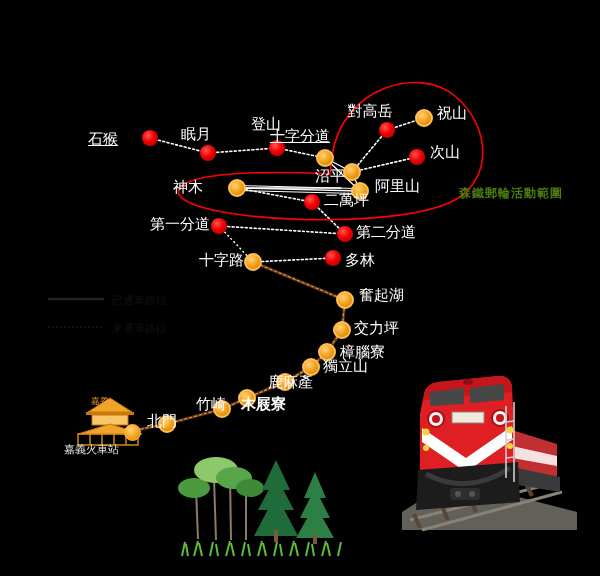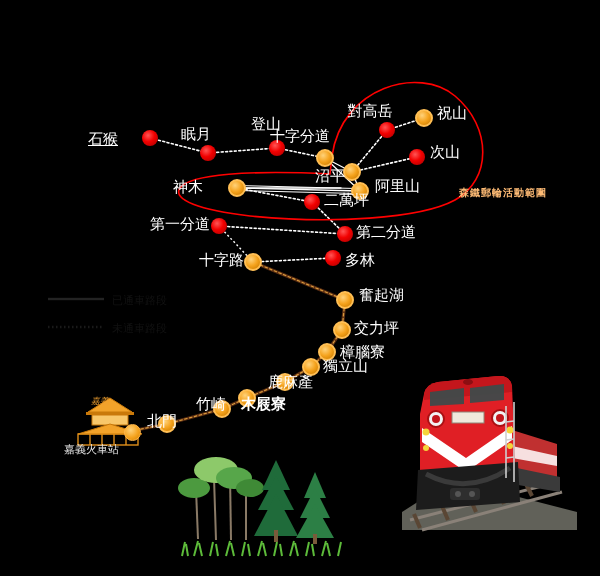--- a/index.html
+++ b/index.html
@@ -3,21 +3,21 @@
 <meta charset="utf-8">
 <style>
   html,body{margin:0;padding:0;background:#000;}
   body{width:600px;height:576px;overflow:hidden;font-family:"DejaVu Sans","Liberation Sans",sans-serif;}
   #stage{position:relative;width:600px;height:576px;background:#000;}
   #svgmap{position:absolute;left:0;top:0;width:600px;height:576px;}
   .lbl{position:absolute;color:#ffffff;font-size:15px;line-height:10px;white-space:nowrap;
        font-family:"DejaVu Sans","Liberation Sans",sans-serif;letter-spacing:0px;}
   .lbl.mid{font-size:11px;line-height:12px;}
   .lbl.orange{color:#f0a030;}
-  .lbl.red{color:#fdba74;font-weight:bold;font-size:10px;letter-spacing:1px;}
+  .lbl.red{color:#4d7c0f;font-weight:bold;font-size:12px;letter-spacing:1px;}
   .lbl.dark{color:#e8e8e8;}
   .legend-txt{position:absolute;color:#111;font-size:11px;white-space:nowrap;}
   .trainwrap{position:absolute;left:392px;top:362px;width:190px;height:170px;}
   .forestwrap{position:absolute;left:172px;top:444px;width:180px;height:120px;}
   .pagodawrap{position:absolute;left:70px;top:396px;width:80px;height:52px;}
 </style>
 </head>
 <body>
 
 <div id="stage">
@@ -159,21 +159,21 @@
       <line x1="48" y1="299" x2="104" y2="299" stroke="#0d0d0d" stroke-width="3"></line>
       <line x1="48" y1="299" x2="104" y2="299" stroke="#3a3a3a" stroke-width="1"></line>
       <line x1="48" y1="327" x2="104" y2="327" stroke="#1a1a1a" stroke-width="2.4" stroke-dasharray="1.5,2.5"></line>
     </g>
   </svg>
 
   <div id="labels">
       <div class="lbl" style="left: auto; top: 134px; right: 482px; text-decoration: underline;">石猴</div>
       <div class="lbl" style="left: 196px; top: 129px; transform: translateX(-50%);">眠月</div>
       <div class="lbl" style="left: 266px; top: 119px; transform: translateX(-50%);">登山</div>
-      <div class="lbl" style="left: 300px; top: 131px; transform: translateX(-50%);">十字分道</div>
+      <div class="lbl" style="left: 300px; top: 131px; transform: translateX(-50%); text-decoration: underline;">十字分道</div>
       <div class="lbl" style="left: 330px; top: 171px; transform: translateX(-50%);">沼平</div>
       <div class="lbl" style="left: 370px; top: 106px; transform: translateX(-50%);">對高岳</div>
       <div class="lbl" style="left: 437px; top: 108px;">祝山</div>
       <div class="lbl" style="left: 430px; top: 147px;">次山</div>
       <div class="lbl" style="left: 375px; top: 181px;">阿里山</div>
       <div class="lbl" style="left: auto; top: 182px; right: 397px;">神木</div>
       <div class="lbl" style="left: 324px; top: 195px;">二萬坪</div>
       <div class="lbl" style="left: auto; top: 219px; right: 390px;">第一分道</div>
       <div class="lbl" style="left: 356px; top: 227px;">第二分道</div>
       <div class="lbl" style="left: auto; top: 255px; right: 356px;">十字路</div>
@@ -203,21 +203,21 @@
 
       <polygon points="40,28 72,38 8,38" fill="#f2a32a" stroke="#c9790a" stroke-width="1"></polygon>
 
       <rect x="8" y="38" width="60" height="11" fill="none" stroke="#e08f1a" stroke-width="1.4"></rect>
       <line x1="20" y1="38" x2="20" y2="49" stroke="#e08f1a" stroke-width="1.4"></line>
       <line x1="32" y1="38" x2="32" y2="49" stroke="#e08f1a" stroke-width="1.4"></line>
       <line x1="44" y1="38" x2="44" y2="49" stroke="#e08f1a" stroke-width="1.4"></line>
       <line x1="56" y1="38" x2="56" y2="49" stroke="#e08f1a" stroke-width="1.4"></line>
     </svg>
   </div>
-  <div class="lbl orange" style="left:91px;top:396px;font-size:9px;font-style:italic;">嘉義</div>
+  <div class="lbl orange" style="left:91px;top:396px;font-size:9px;">嘉義</div>
   <div class="lbl dark mid" style="left:64px;top:444px;">嘉義火車站</div>
 
   <div style="position:absolute;left:124px;top:424px;width:15px;height:15px;border-radius:50%;
               background:radial-gradient(circle at 38% 34%, #ffd27a, #f5a31e 55%, #d07f00);
               border:1.5px solid #ffb84d;"></div>
 
   <div class="forestwrap">
     <svg viewBox="0 0 180 120" width="180" height="120">
 
       <g stroke="#8a7a66" stroke-width="2" fill="none">

